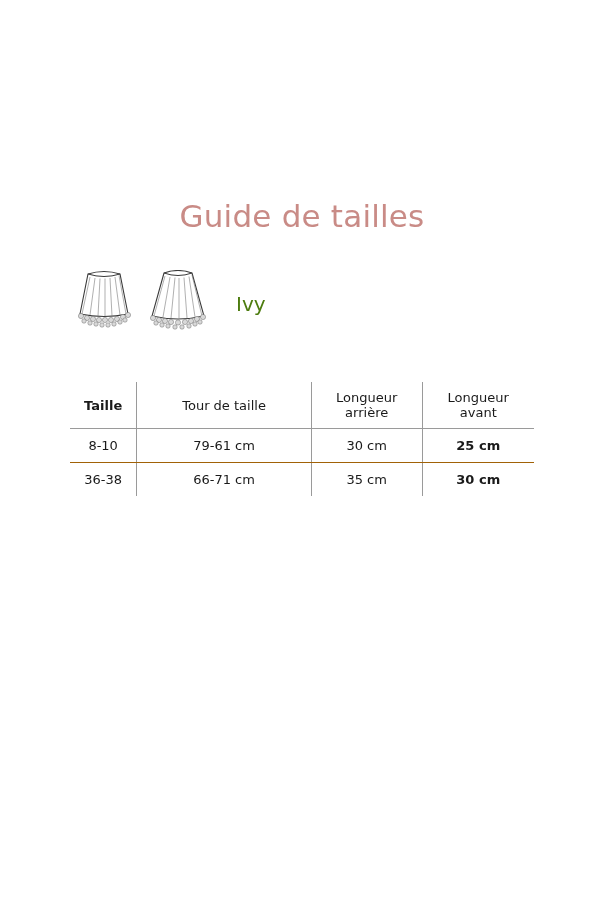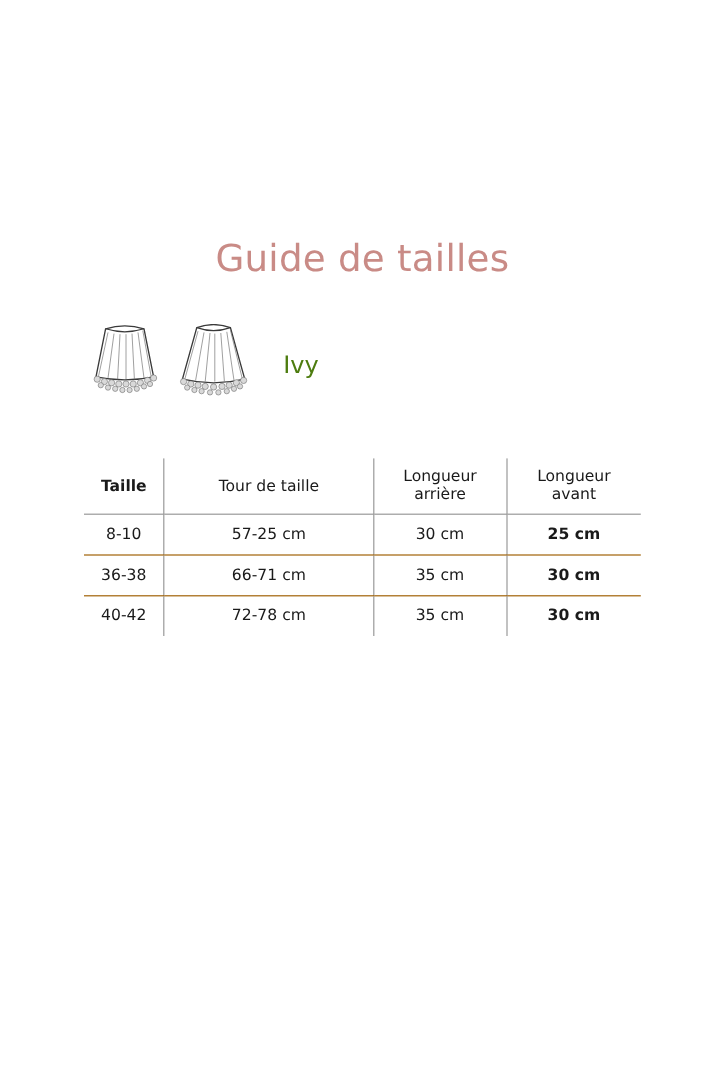--- a/index.html
+++ b/index.html
@@ -185,32 +185,26 @@
         </th>
         <th class="col-front">
           <span>Longueur</span><br>
           <span>avant</span>
         </th>
       </tr>
     </thead>
     <tbody>
       <tr>
         <td class="col-size">8-10</td>
-        <td class="col-waist">57-25 cm</td>
+        <td class="col-waist">79-61 cm</td>
         <td class="col-back">30 cm</td>
         <td class="col-front">25 cm</td>
       </tr>
       <tr>
         <td class="col-size">36-38</td>
         <td class="col-waist">66-71 cm</td>
         <td class="col-back">35 cm</td>
         <td class="col-front">30 cm</td>
       </tr>
-      <tr>
-        <td class="col-size">40-42</td>
-        <td class="col-waist">72-78 cm</td>
-        <td class="col-back">35 cm</td>
-        <td class="col-front">30 cm</td>
-      </tr>
     </tbody>
   </table>
 
 </div>
 
 </body></html>

